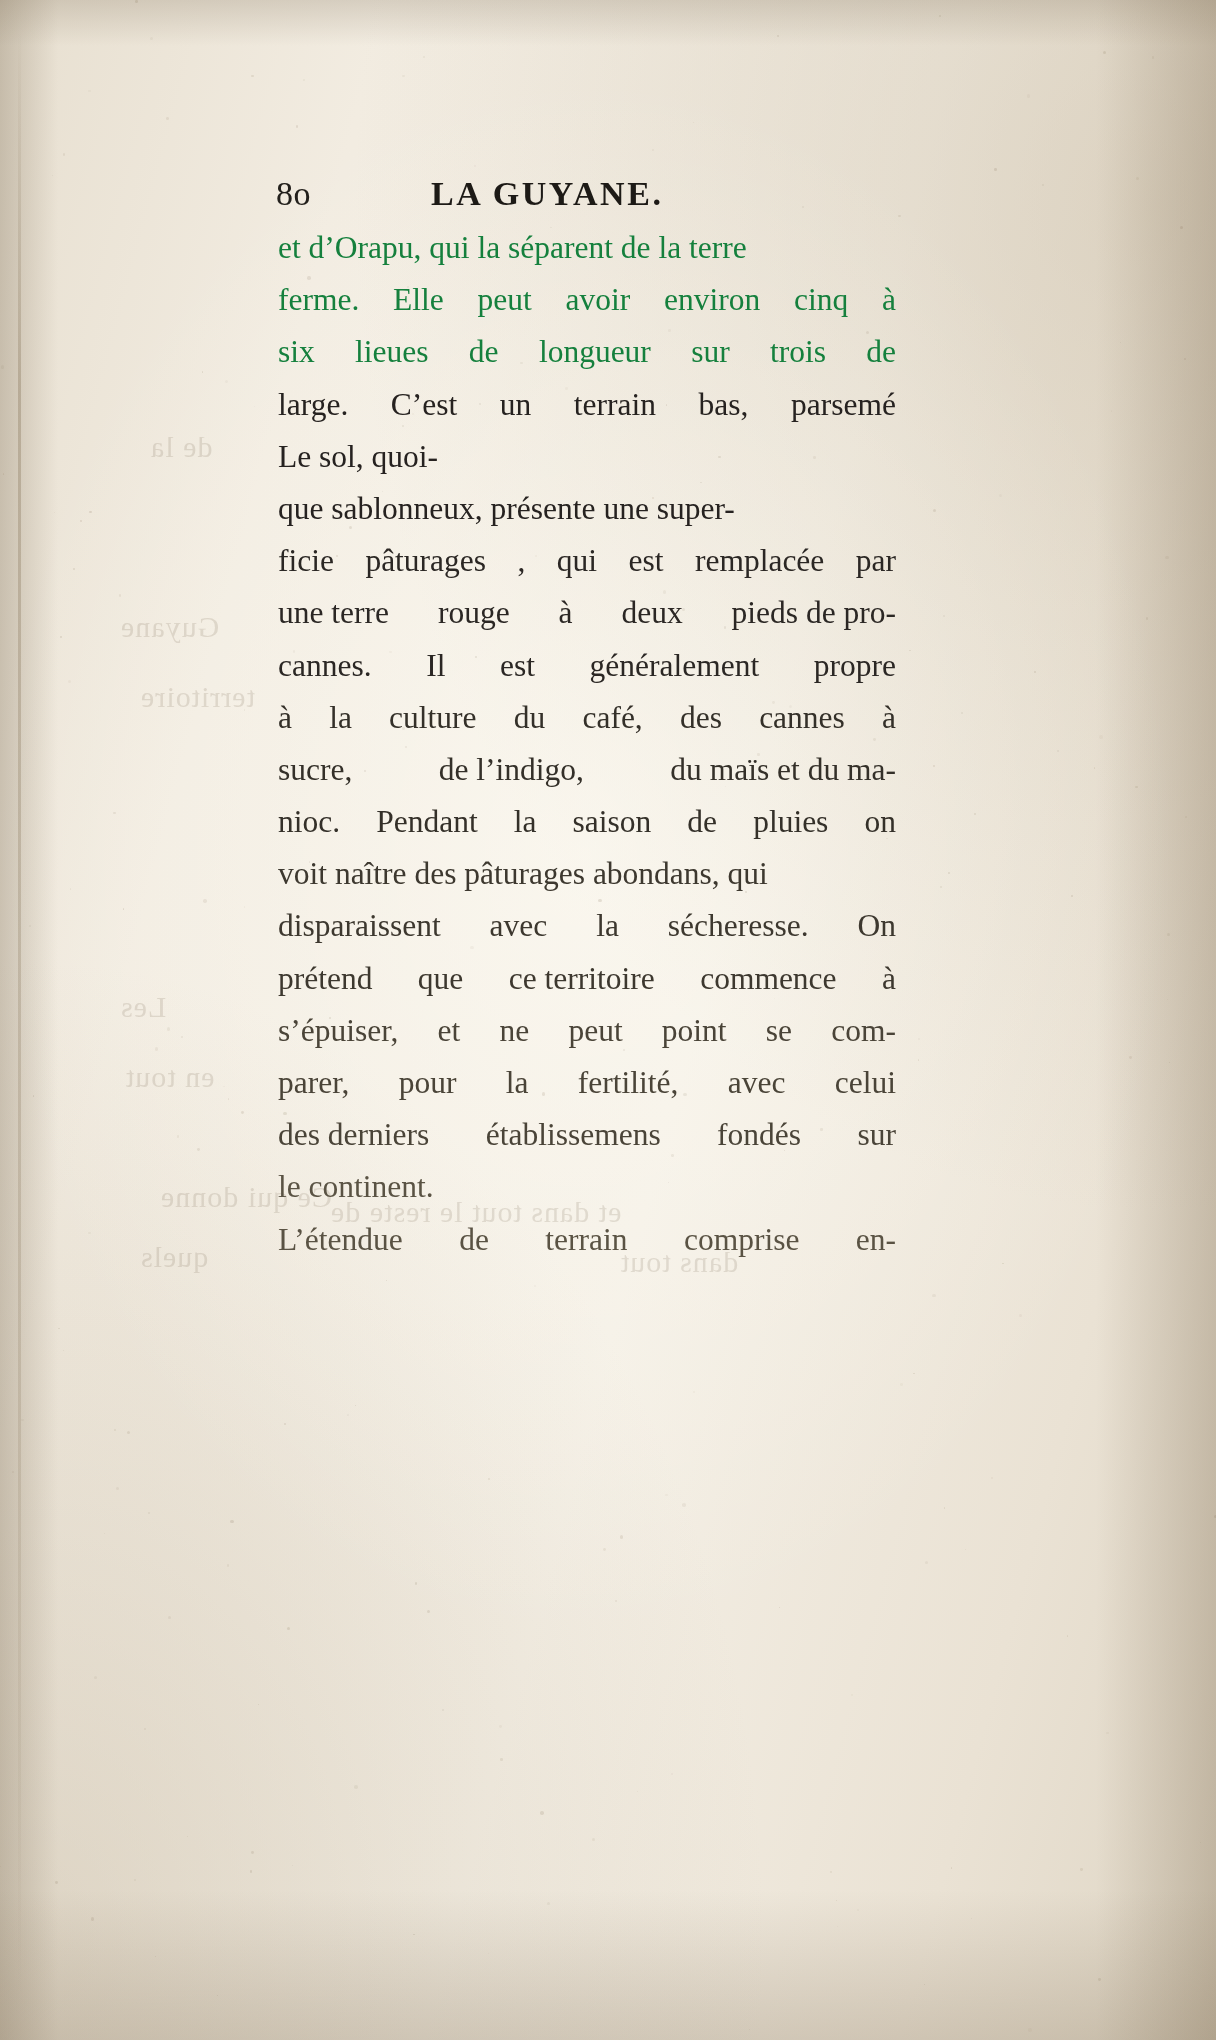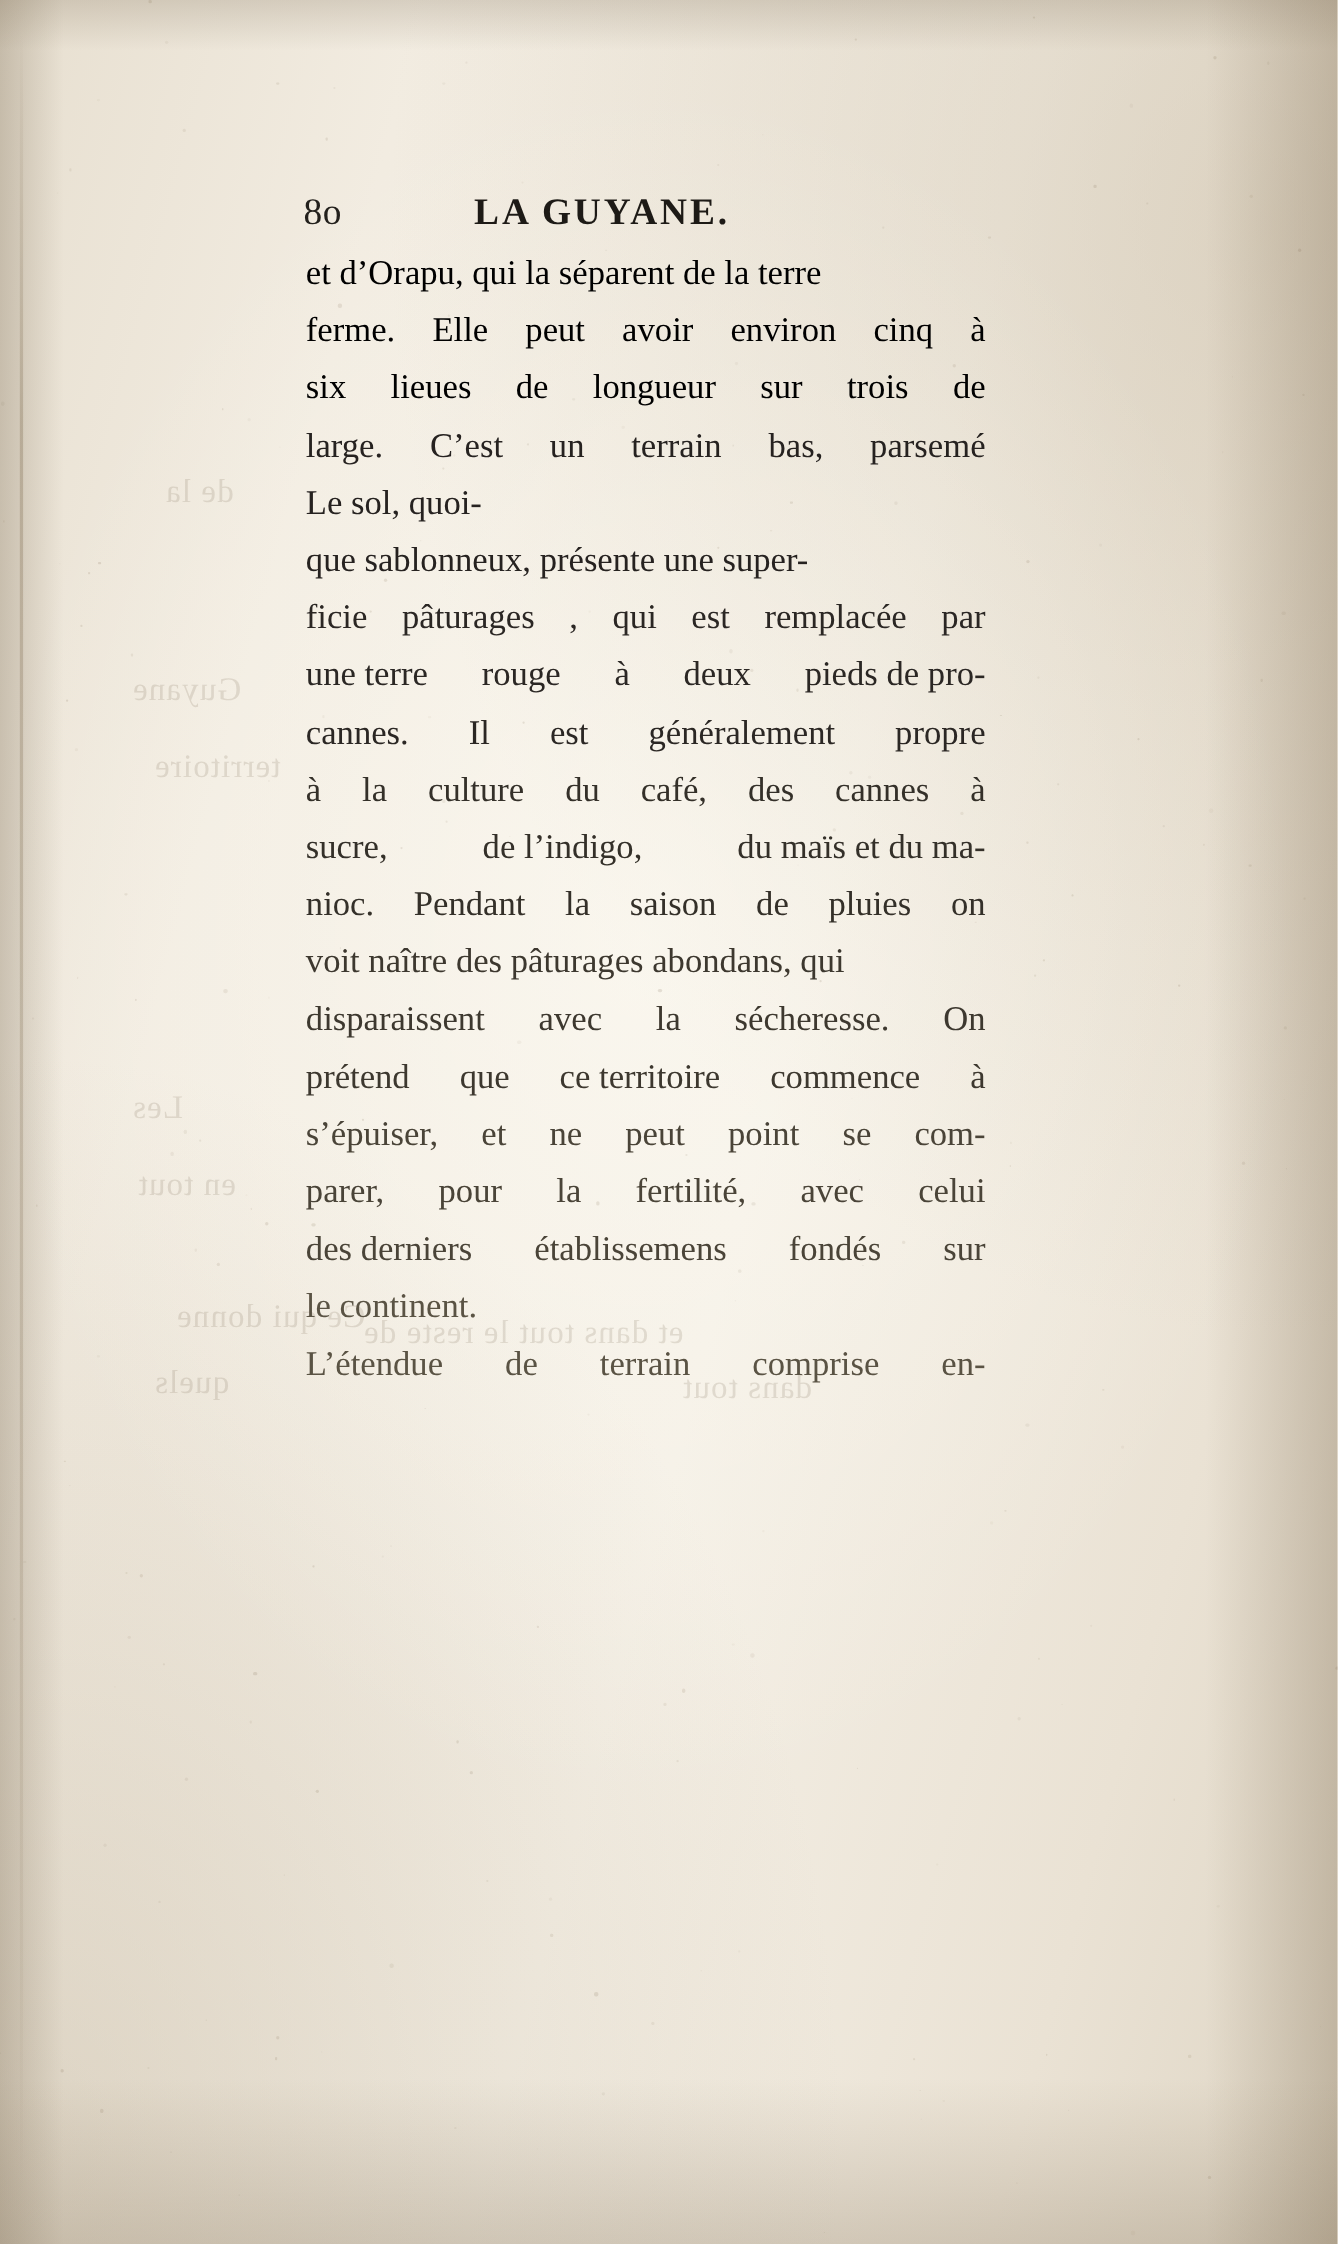--- a/index.html
+++ b/index.html
@@ -113,21 +113,21 @@
     white-space: nowrap;
     height: 52.2px;
   }
   .ln.nojust {
     display: block;
   }
   .ln > span {
     display: inline-block;
   }
   
-  .f0 { color: #000000; font-family: Liberation Serif, serif; }
+  .f0 { color: #15803d; font-family: Liberation Serif, serif; }
   .f1 { color: #262220; }
   .f2 { color: #2b2724; }
   .f3 { color: #343029; }
   .f4 { color: #3d382f; }
   .f5 { color: #4a4438; }
   .f6 { color: #5a5344; }
 </style>
 </head>
 <body>
 

